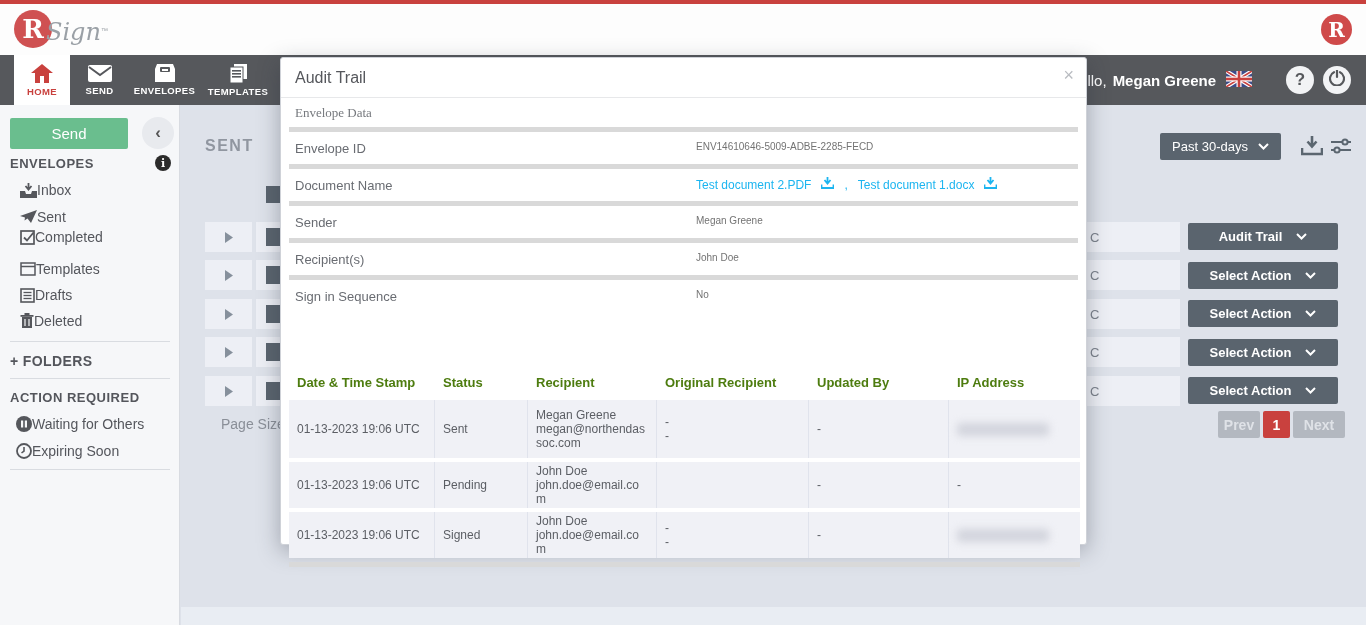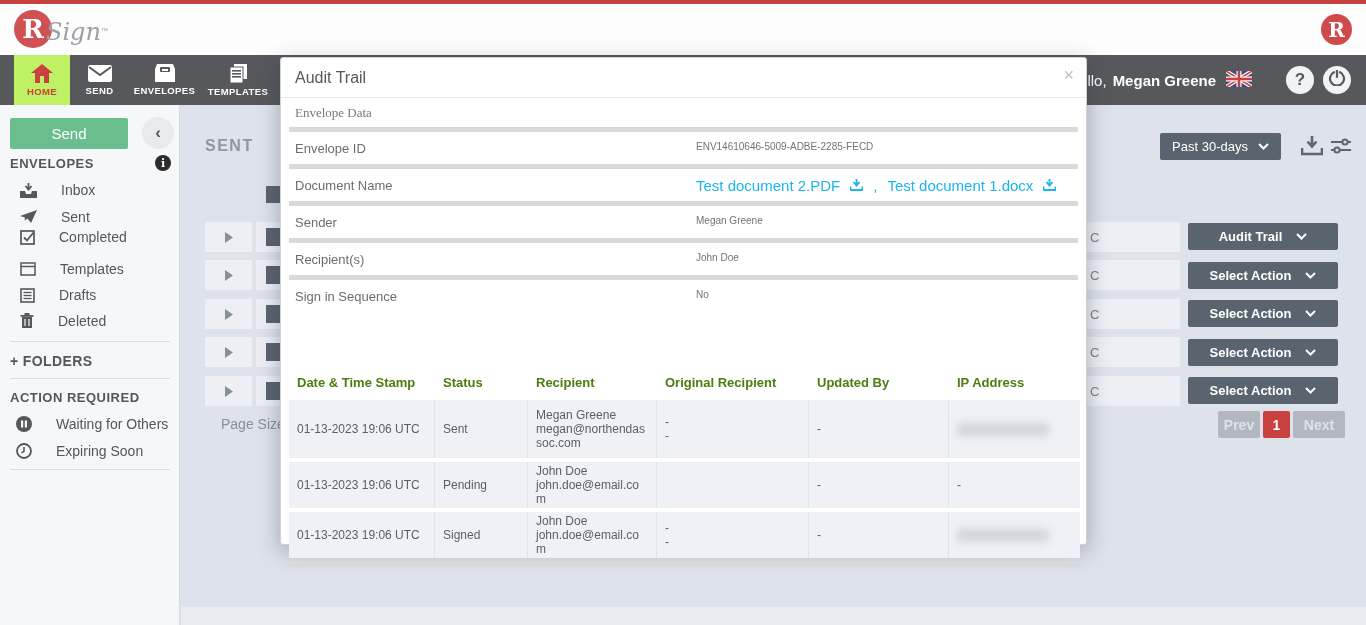--- a/index.html
+++ b/index.html
@@ -14,38 +14,38 @@
     font-family:"DejaVu Serif", serif; font-weight:bold; font-size:26px; display:flex; align-items:center; justify-content:center; }
   .logo-script { font-family:"DejaVu Serif", serif; font-style:italic; color:#9aa0a6; font-size:24px; margin-left:-6px; margin-top:6px; }
   .logo-tm { font-size:7px; color:#9aa0a6; vertical-align:top; margin-top:2px; }
   .corner-logo { position:absolute; right:14px; top:10px; width:31px; height:31px; border-radius:50%; background:#cf4a4a;
     color:#fff; font-family:"DejaVu Serif", serif; font-weight:bold; font-size:20px; display:flex; align-items:center; justify-content:center; }
 
   
   .navbar { position:absolute; left:0; top:55px; width:1366px; height:50px; background:#56585c; }
   .tab { position:absolute; top:0; height:50px; display:flex; flex-direction:column; align-items:center; justify-content:center; gap:3px; cursor:pointer; }
   .tab .tlabel { font-size:9.5px; font-weight:bold; color:#fff; letter-spacing:.4px; }
-  .tab.active { background:#bef264; }
+  .tab.active { background:#ffffff; }
   .tab.active .tlabel { color:#c9413e; }
   .tab svg { display:block; }
   .greeting { position:absolute; right:114px; top:0; height:50px; display:flex; align-items:center; color:#fff; font-size:15px; gap:6px; }
   .nav-circle { position:absolute; top:11px; width:28px; height:28px; border-radius:50%; background:#f2f3f5; display:flex; align-items:center; justify-content:center; cursor:pointer; }
   .help-circle { right:52px; color:#56585c; font-weight:bold; font-size:17px; }
   .power-circle { right:15px; }
 
   
   .sidebar { position:absolute; left:0; top:105px; width:180px; height:520px; background:#f6f7f9; border-right:1px solid #d8dbe1; }
   .send-btn { position:absolute; left:10px; top:13px; width:118px; height:31px; background:#6abe8e; color:#fff; font-size:15px;
     border:none; border-radius:2px; cursor:pointer; }
   .collapse-circle { position:absolute; left:142px; top:12px; width:32px; height:32px; border-radius:50%; background:#e8eaee;
     display:flex; align-items:center; justify-content:center; color:#555; font-size:17px; font-weight:bold; cursor:pointer; }
   .side-h { position:absolute; left:10px; font-size:13px; font-weight:bold; color:#54565c; letter-spacing:.5px; }
   .info-circle { position:absolute; left:155px; top:50px; width:16px; height:16px; border-radius:50%; background:#2b2b2b; color:#fff;
     font-size:11px; font-weight:bold; font-family:"DejaVu Serif", serif; display:flex; align-items:center; justify-content:center; cursor:pointer; }
-  .side-item { position:absolute; left:20px; display:flex; align-items:center; gap:24px; color:#54565c; font-size:14px; cursor:pointer; }
+  .side-item { position:absolute; left:20px; display:flex; align-items:center; gap:0; color:#54565c; font-size:14px; cursor:pointer; }
   .side-item svg { display:block; }
   .side-div { position:absolute; left:10px; width:160px; border-top:1px solid #d9dce1; }
   .folders { position:absolute; left:10px; font-size:14px; font-weight:bold; color:#54565c; letter-spacing:.4px; cursor:pointer;text-align:right; }
 
   
   .content-title { position:absolute; left:205px; top:137px; font-size:16px; font-weight:bold; color:#9096a0; letter-spacing:1.5px; }
   .range-select { position:absolute; left:1160px; top:133px; width:121px; height:27px; background:#5a646e; border-radius:2px;
     color:#fff; font-size:13px; display:flex; align-items:center; justify-content:center; gap:10px; cursor:pointer; }
   .icon-btn { position:absolute; cursor:pointer; }
 
@@ -65,21 +65,21 @@
   .modal { position:absolute; left:280px; top:57px; width:807px; height:488px; background:#fff; border:1px solid #cfd2d8;
     border-radius:3px; box-shadow:0 6px 22px rgba(40,45,60,.35); z-index:10; }
   .modal-title { position:relative; height:40px; border-bottom:1px solid #e7e8ea; display:flex; align-items:center; padding:0 14px;
     font-size:16px; color:#55575c; }
   .modal-close { position:absolute; right:12px; top:8px; color:#b9bcc1; font-size:18px; cursor:pointer; line-height:1; }
   .modal-section { height:29px; display:flex; align-items:flex-end; padding:0 14px 6px; font-size:13px; color:#76797e;font-family:Liberation Serif, serif; }
   .mbar { height:5px; background:#d9d9d9; margin:0 8px; }
   .mfield { position:relative; height:32px; }
   .mfield .flabel { position:absolute; left:14px; top:9px; font-size:13px; color:#696c72; }
   .mfield .fvalue { position:absolute; left:415px; top:9px; font-size:10px; color:#737373; }
-  .doc-links { position:absolute; left:415px; top:8px; font-size:15px; color:#1cb5f0; display:flex; align-items:center; gap:10px; }
+  .doc-links { position:absolute; left:415px; top:8px; font-size:12px; color:#1cb5f0; display:flex; align-items:center; gap:10px; }
   .doc-links a { color:#1cb5f0; text-decoration:none; cursor:pointer; }
 
   .mtable { position:absolute; left:8px; top:317px; width:791px; }
   .mth { display:flex; font-size:13px; font-weight:bold; color:#4d7c0f; padding-bottom:10px; }
   .mtr { display:flex; margin-bottom:4px; }
   .mtd { background:#f0f1f6; border-right:1px solid #e0e3ec; padding:6px 8px; font-size:12px; color:#5b5e64; display:flex; flex-direction:column; justify-content:center; }
   .mtr .mtd:last-child { border-right:none; }
   .c0 { width:146px; } .c1 { width:93px; } .c2 { width:129px; word-break:break-all; } .c3 { width:152px; } .c4 { width:140px; } .c5 { width:131px; }
   .mth .c0,.mth .c1,.mth .c2,.mth .c3,.mth .c4,.mth .c5 { background:none; border:none; padding:0 8px; }
   .redacted { width:92px; height:13px; border-radius:2px; background:#b9bcc7; filter:blur(4px); opacity:.55; }

